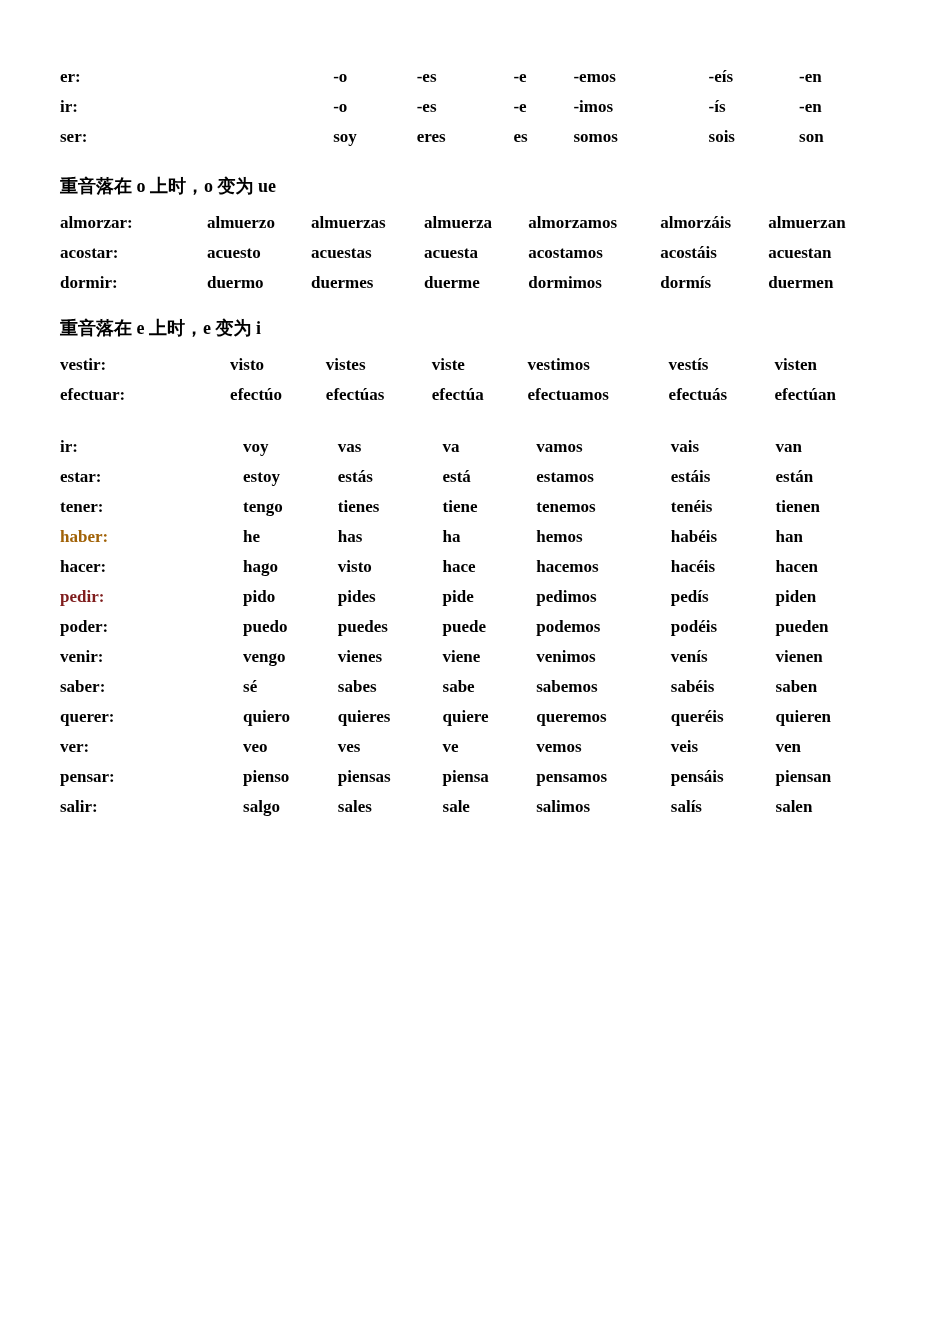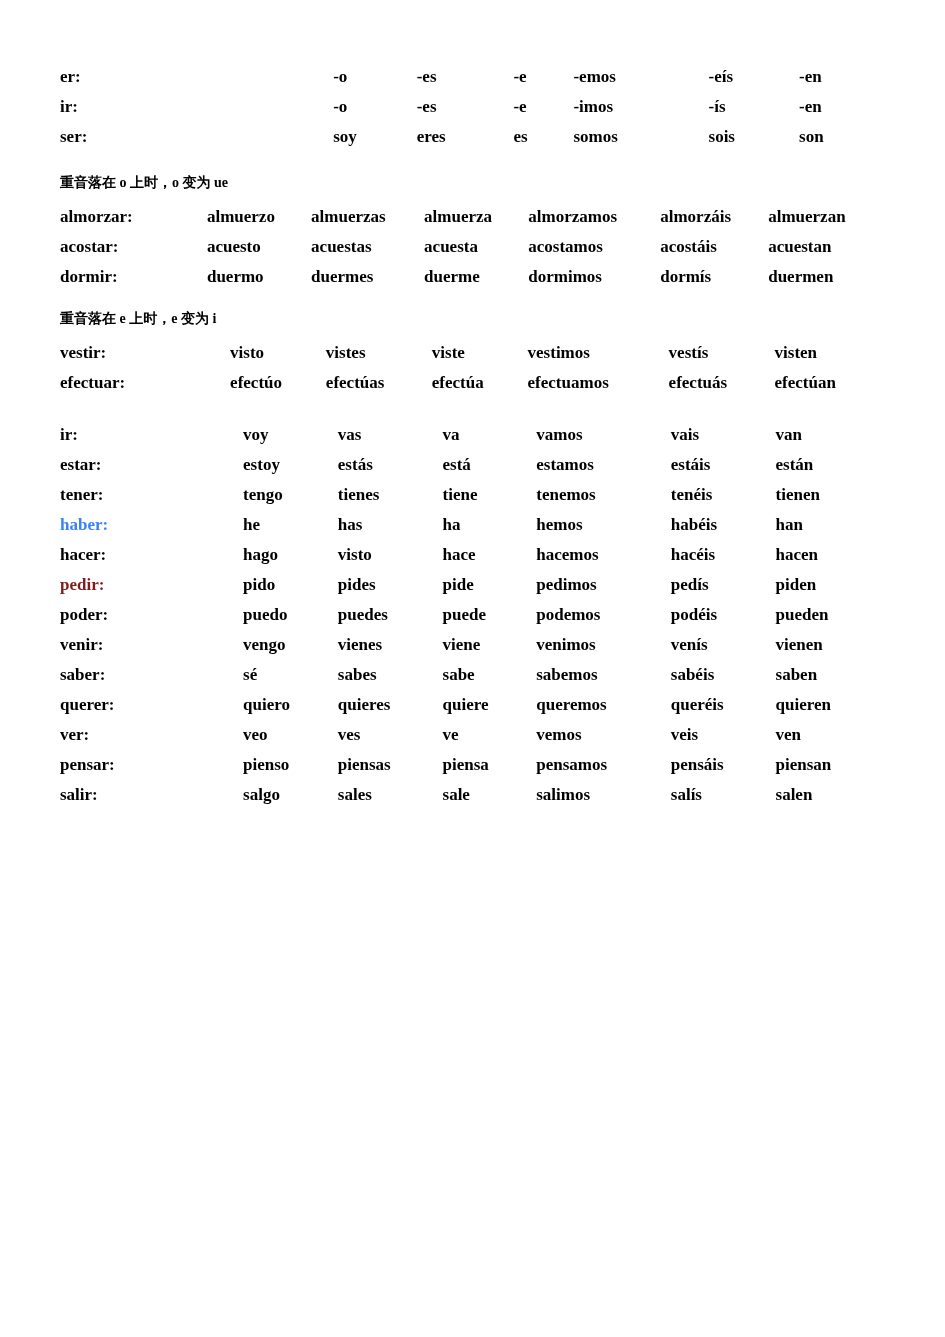--- a/index.html
+++ b/index.html
@@ -30,21 +30,21 @@
       padding: 5px 10px 5px 0;
       font-size: 17px;
       font-weight: bold;
       vertical-align: top;
       white-space: nowrap;
     }
     .conjugation-table td:first-child {
       min-width: 110px;
     }
     .note-text {
-      font-size: 14px;
+      font-size: 18px;
       font-weight: bold;
       margin: 18px 0 10px 0;
       color: #000;
     }
     .section-gap {
       margin-bottom: 22px;
     }
   </style>
 </head>
 <body>
@@ -171,21 +171,21 @@
         <tr>
           <td>tener:</td>
           <td>tengo</td>
           <td>tienes</td>
           <td>tiene</td>
           <td>tenemos</td>
           <td>tenéis</td>
           <td>tienen</td>
         </tr>
         <tr>
-          <td style="color: #3b82f6;">haber:</td>
+          <td style="color: #a16207;">haber:</td>
           <td>he</td>
           <td>has</td>
           <td>ha</td>
           <td>hemos</td>
           <td>habéis</td>
           <td>han</td>
         </tr>
         <tr>
           <td>hacer:</td>
           <td>hago</td>

